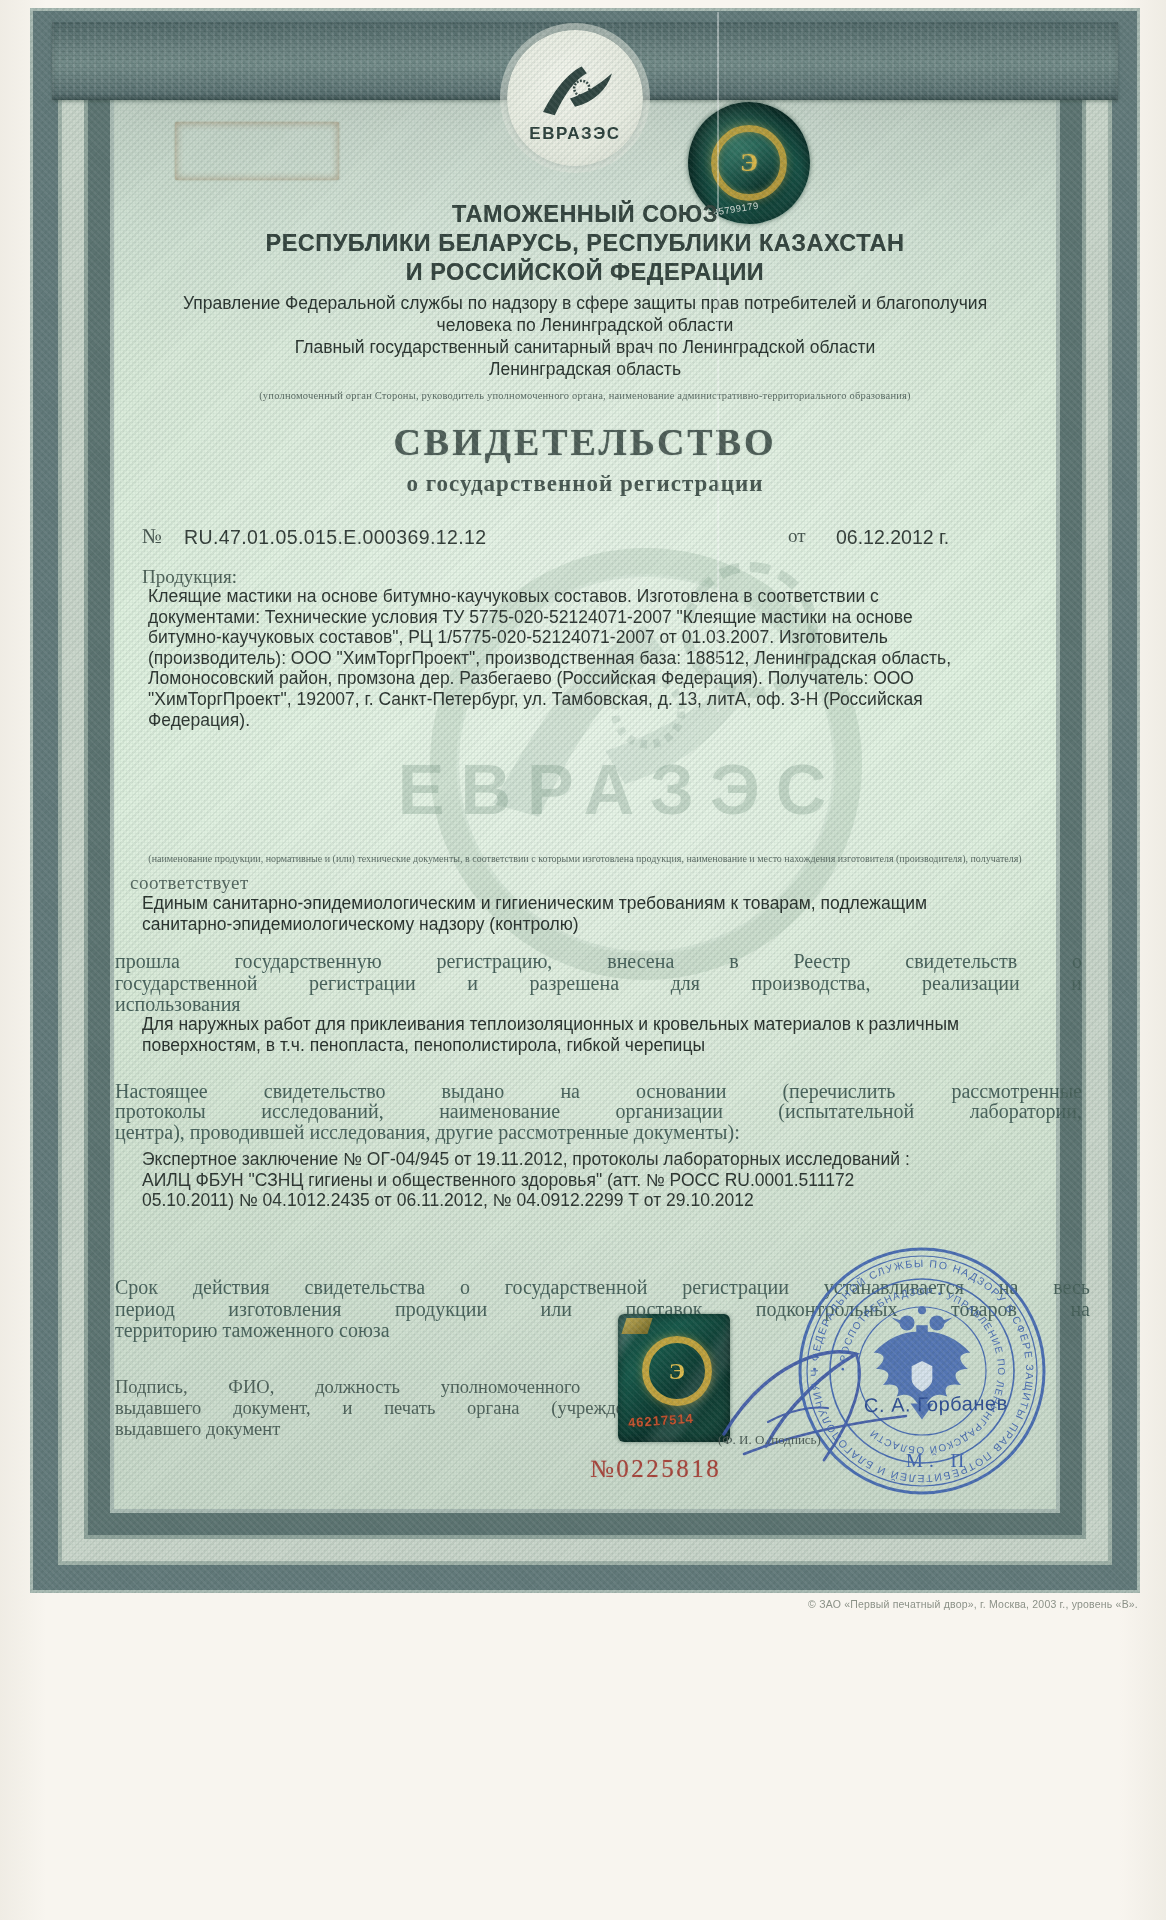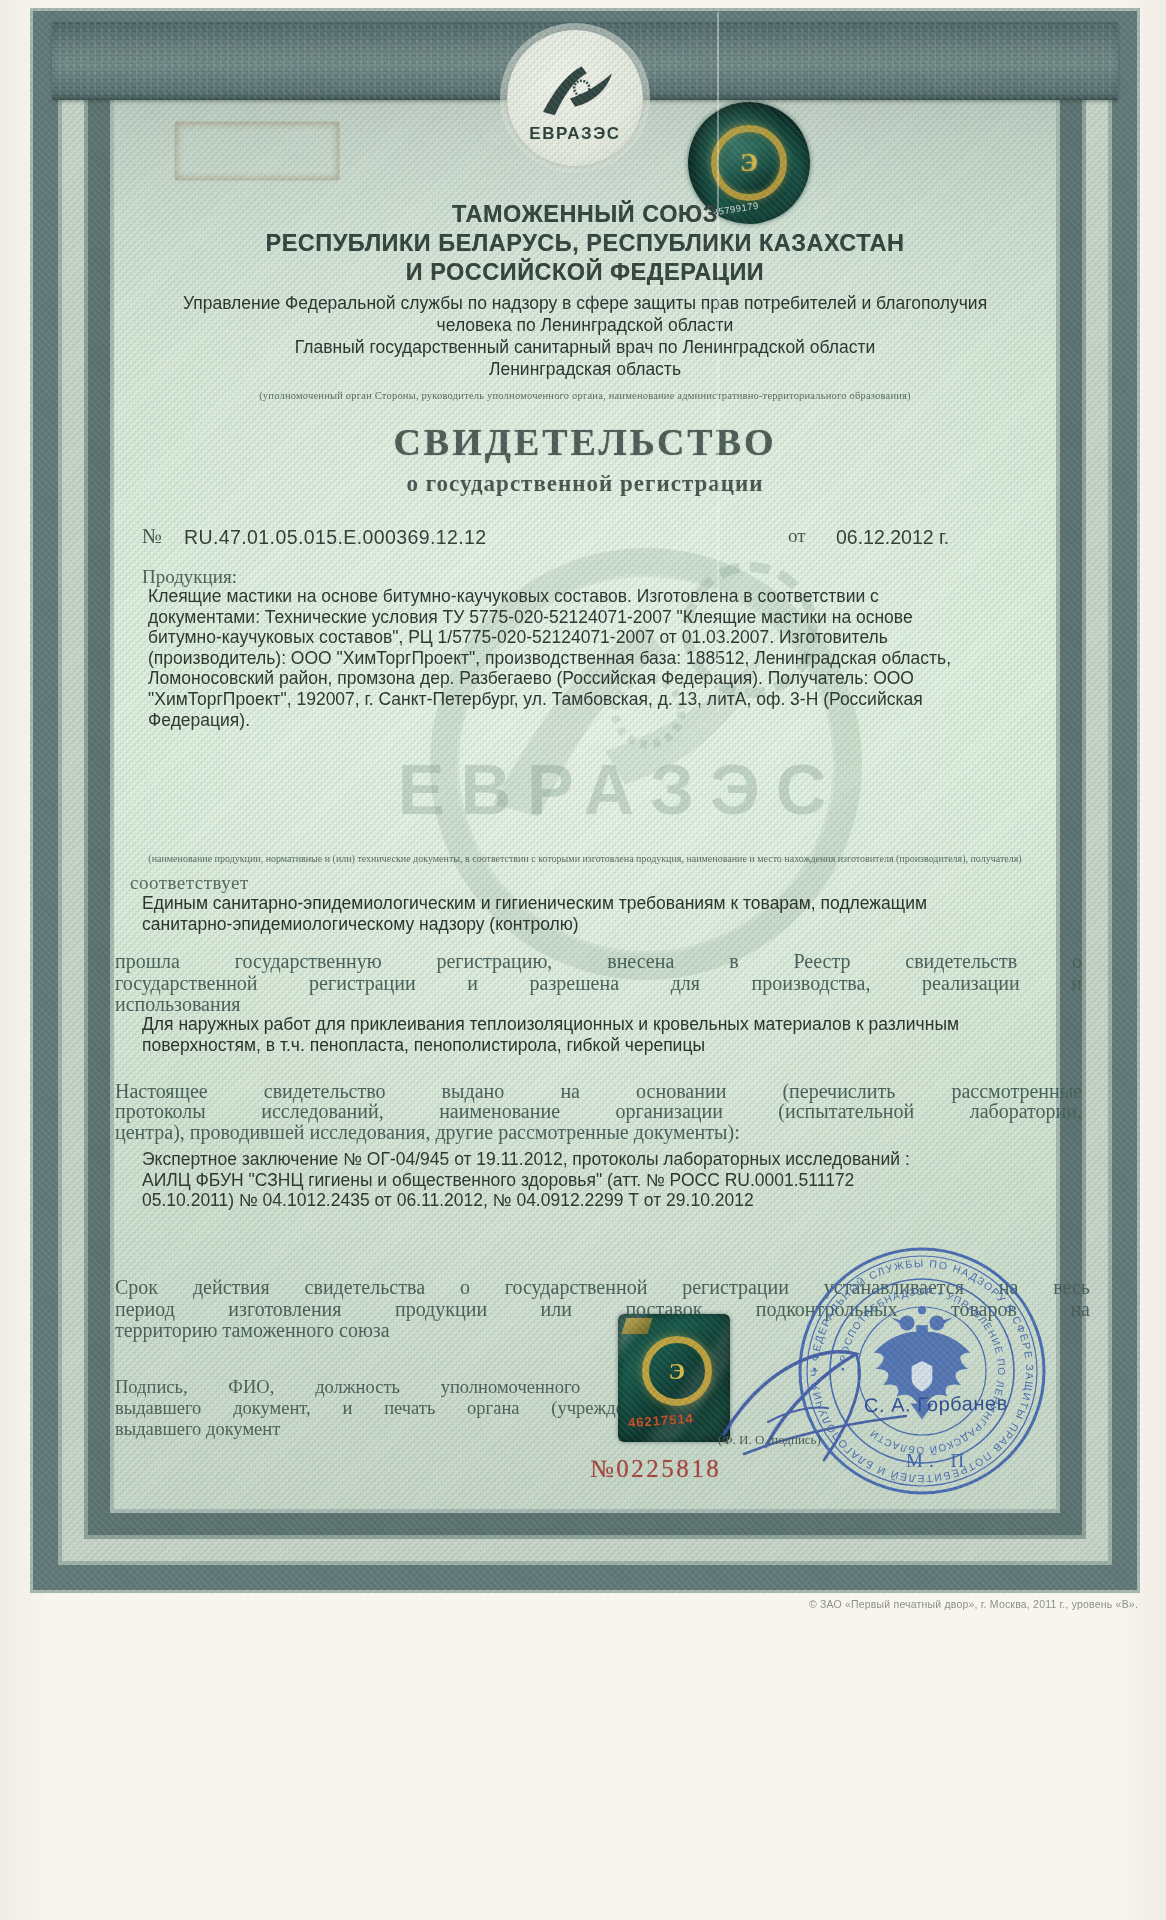--- a/index.html
+++ b/index.html
@@ -267,14 +267,14 @@
     </svg>
 
     <div class="signer">С. А. Горбанев</div>
     <div class="fio">(Ф. И. О./подпись)</div>
     <div class="mp">М. П</div>
 
     <div class="fold"></div>
     <div class="border-tex"></div>
   </div>
 
-  <div class="copyright">© ЗАО «Первый печатный двор», г. Москва, 2011 г., уровень «В».</div>
+  <div class="copyright">© ЗАО «Первый печатный двор», г. Москва, 2003 г., уровень «В».</div>
 </div>
 
 </body></html>

